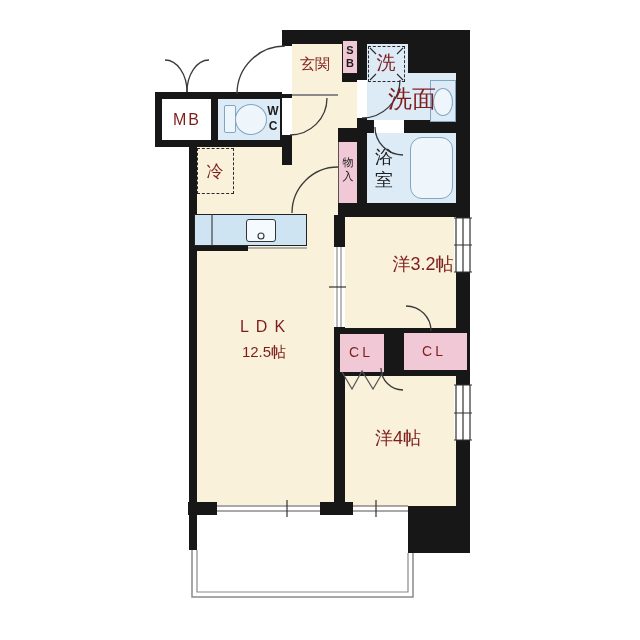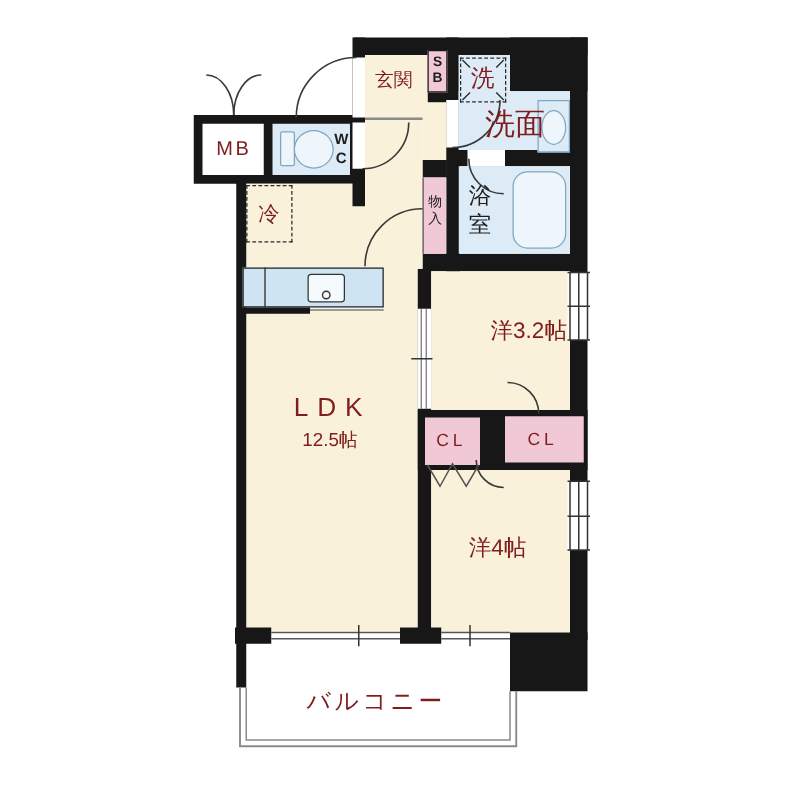--- a/index.html
+++ b/index.html
@@ -146,21 +146,20 @@
   <div class="vlbl" style="left:348px;top:169px;font-size:11px;line-height:1.3;">
     <span>物</span>
       <span>入</span>
   </div>
   <div class="vlbl" style="left:273px;top:119px;font-size:12px;line-height:1.25;font-weight:600;">
     <span>W</span>
       <span>C</span>
   </div>
   <div class="lbl" style="left:187px;top:120px;font-size:16px;letter-spacing:2px;">MB</div>
   <div class="lbl" style="left:215px;top:171px;font-size:17px;">冷</div>
-  <div class="lbl" style="left:266px;top:327px;font-size:21px;letter-spacing:7px;">LDK</div>
+  <div class="lbl" style="left:266px;top:327px;font-size:16px;letter-spacing:7px;">LDK</div>
   <div class="lbl" style="left:264px;top:352px;font-size:15px;">12.5帖</div>
   <div class="lbl" style="left:385px;top:264px;font-size:18px;margin-left:38px;">洋3.2帖</div>
   <div class="lbl" style="left:361px;top:352px;font-size:14px;letter-spacing:3px;">CL</div>
   <div class="lbl" style="left:434px;top:351px;font-size:14px;letter-spacing:3px;">CL</div>
   <div class="lbl" style="left:398px;top:438px;font-size:18px;">洋4帖</div>
-  <div class="lbl" style="left:301px;top:561px;font-size:19px;letter-spacing:3px;">バルコニー</div>
 
 </div>
 
 </body></html>

